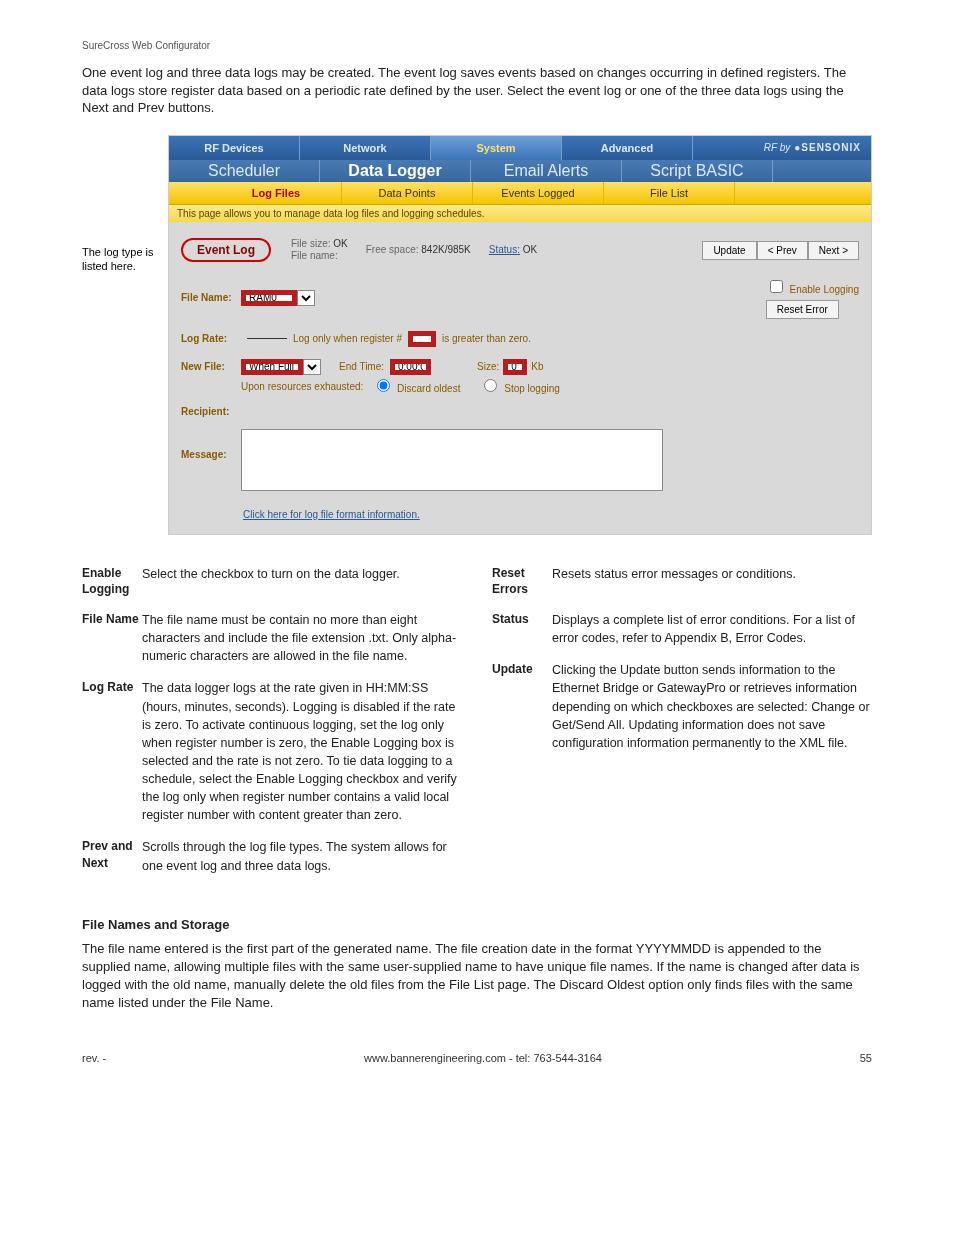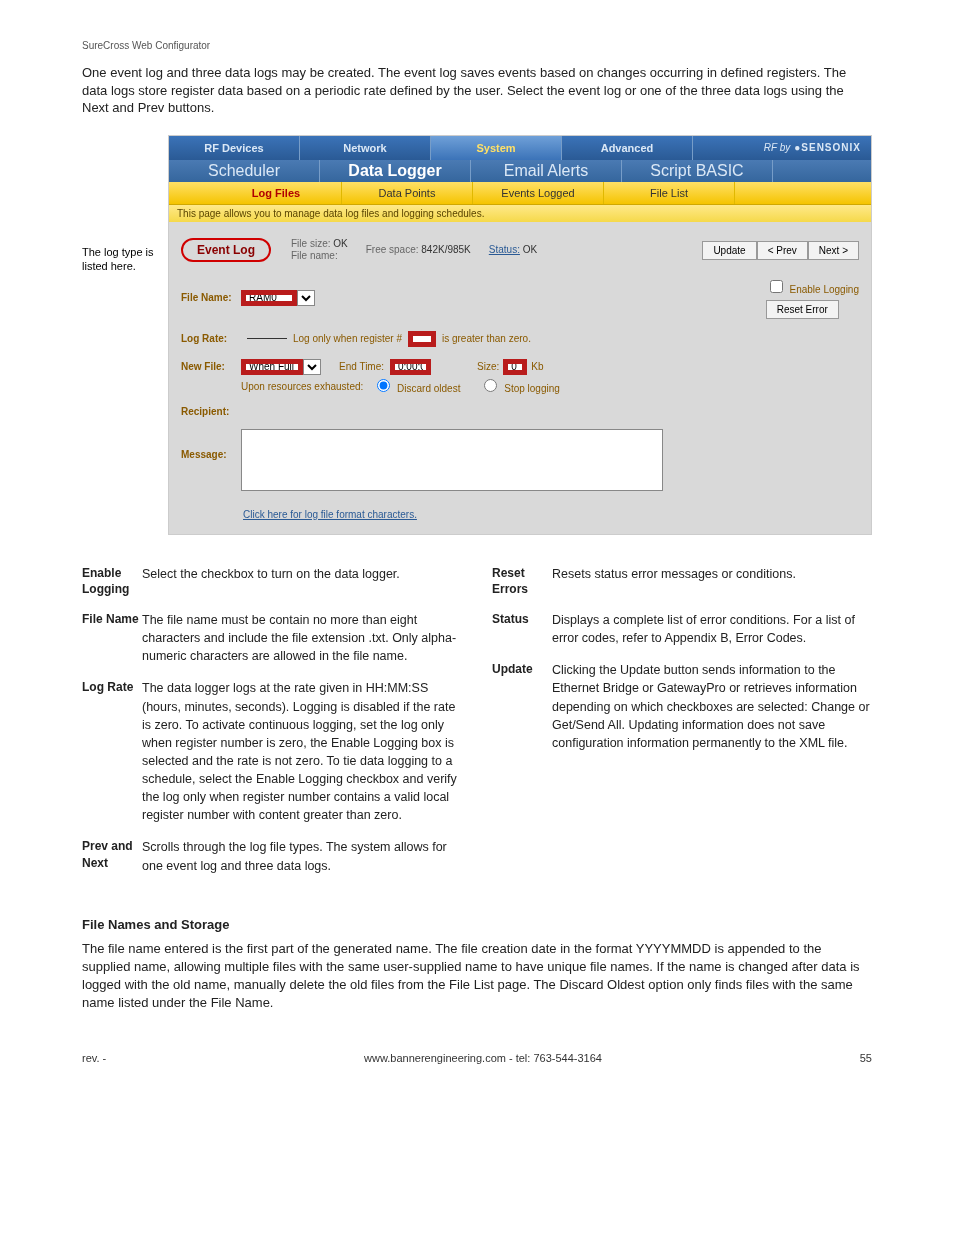--- a/index.html
+++ b/index.html
@@ -356,21 +356,21 @@
       </div>
 
       <div class="form-row">
         <span class="flabel">Recipient:</span>
       </div>
       <div class="form-row" style="align-items:flex-start">
         <span class="flabel" style="padding-top:20px">Message:</span>
         <div class="msgbox"></div>
       </div>
 
-      <a href="#" class="linkline">Click here for log file format characters.</a>
+      <a href="#" class="linkline">Click here for log file format information.</a>
     </div>
   </div>
 </div>
 
 <div class="def-cols">
   <div class="def-col" id="defs-left">
       <div class="def-row">
         <div class="def-term">Enable Logging</div>
         <div class="def-text">Select the checkbox to turn on the data logger.</div>
       </div>

